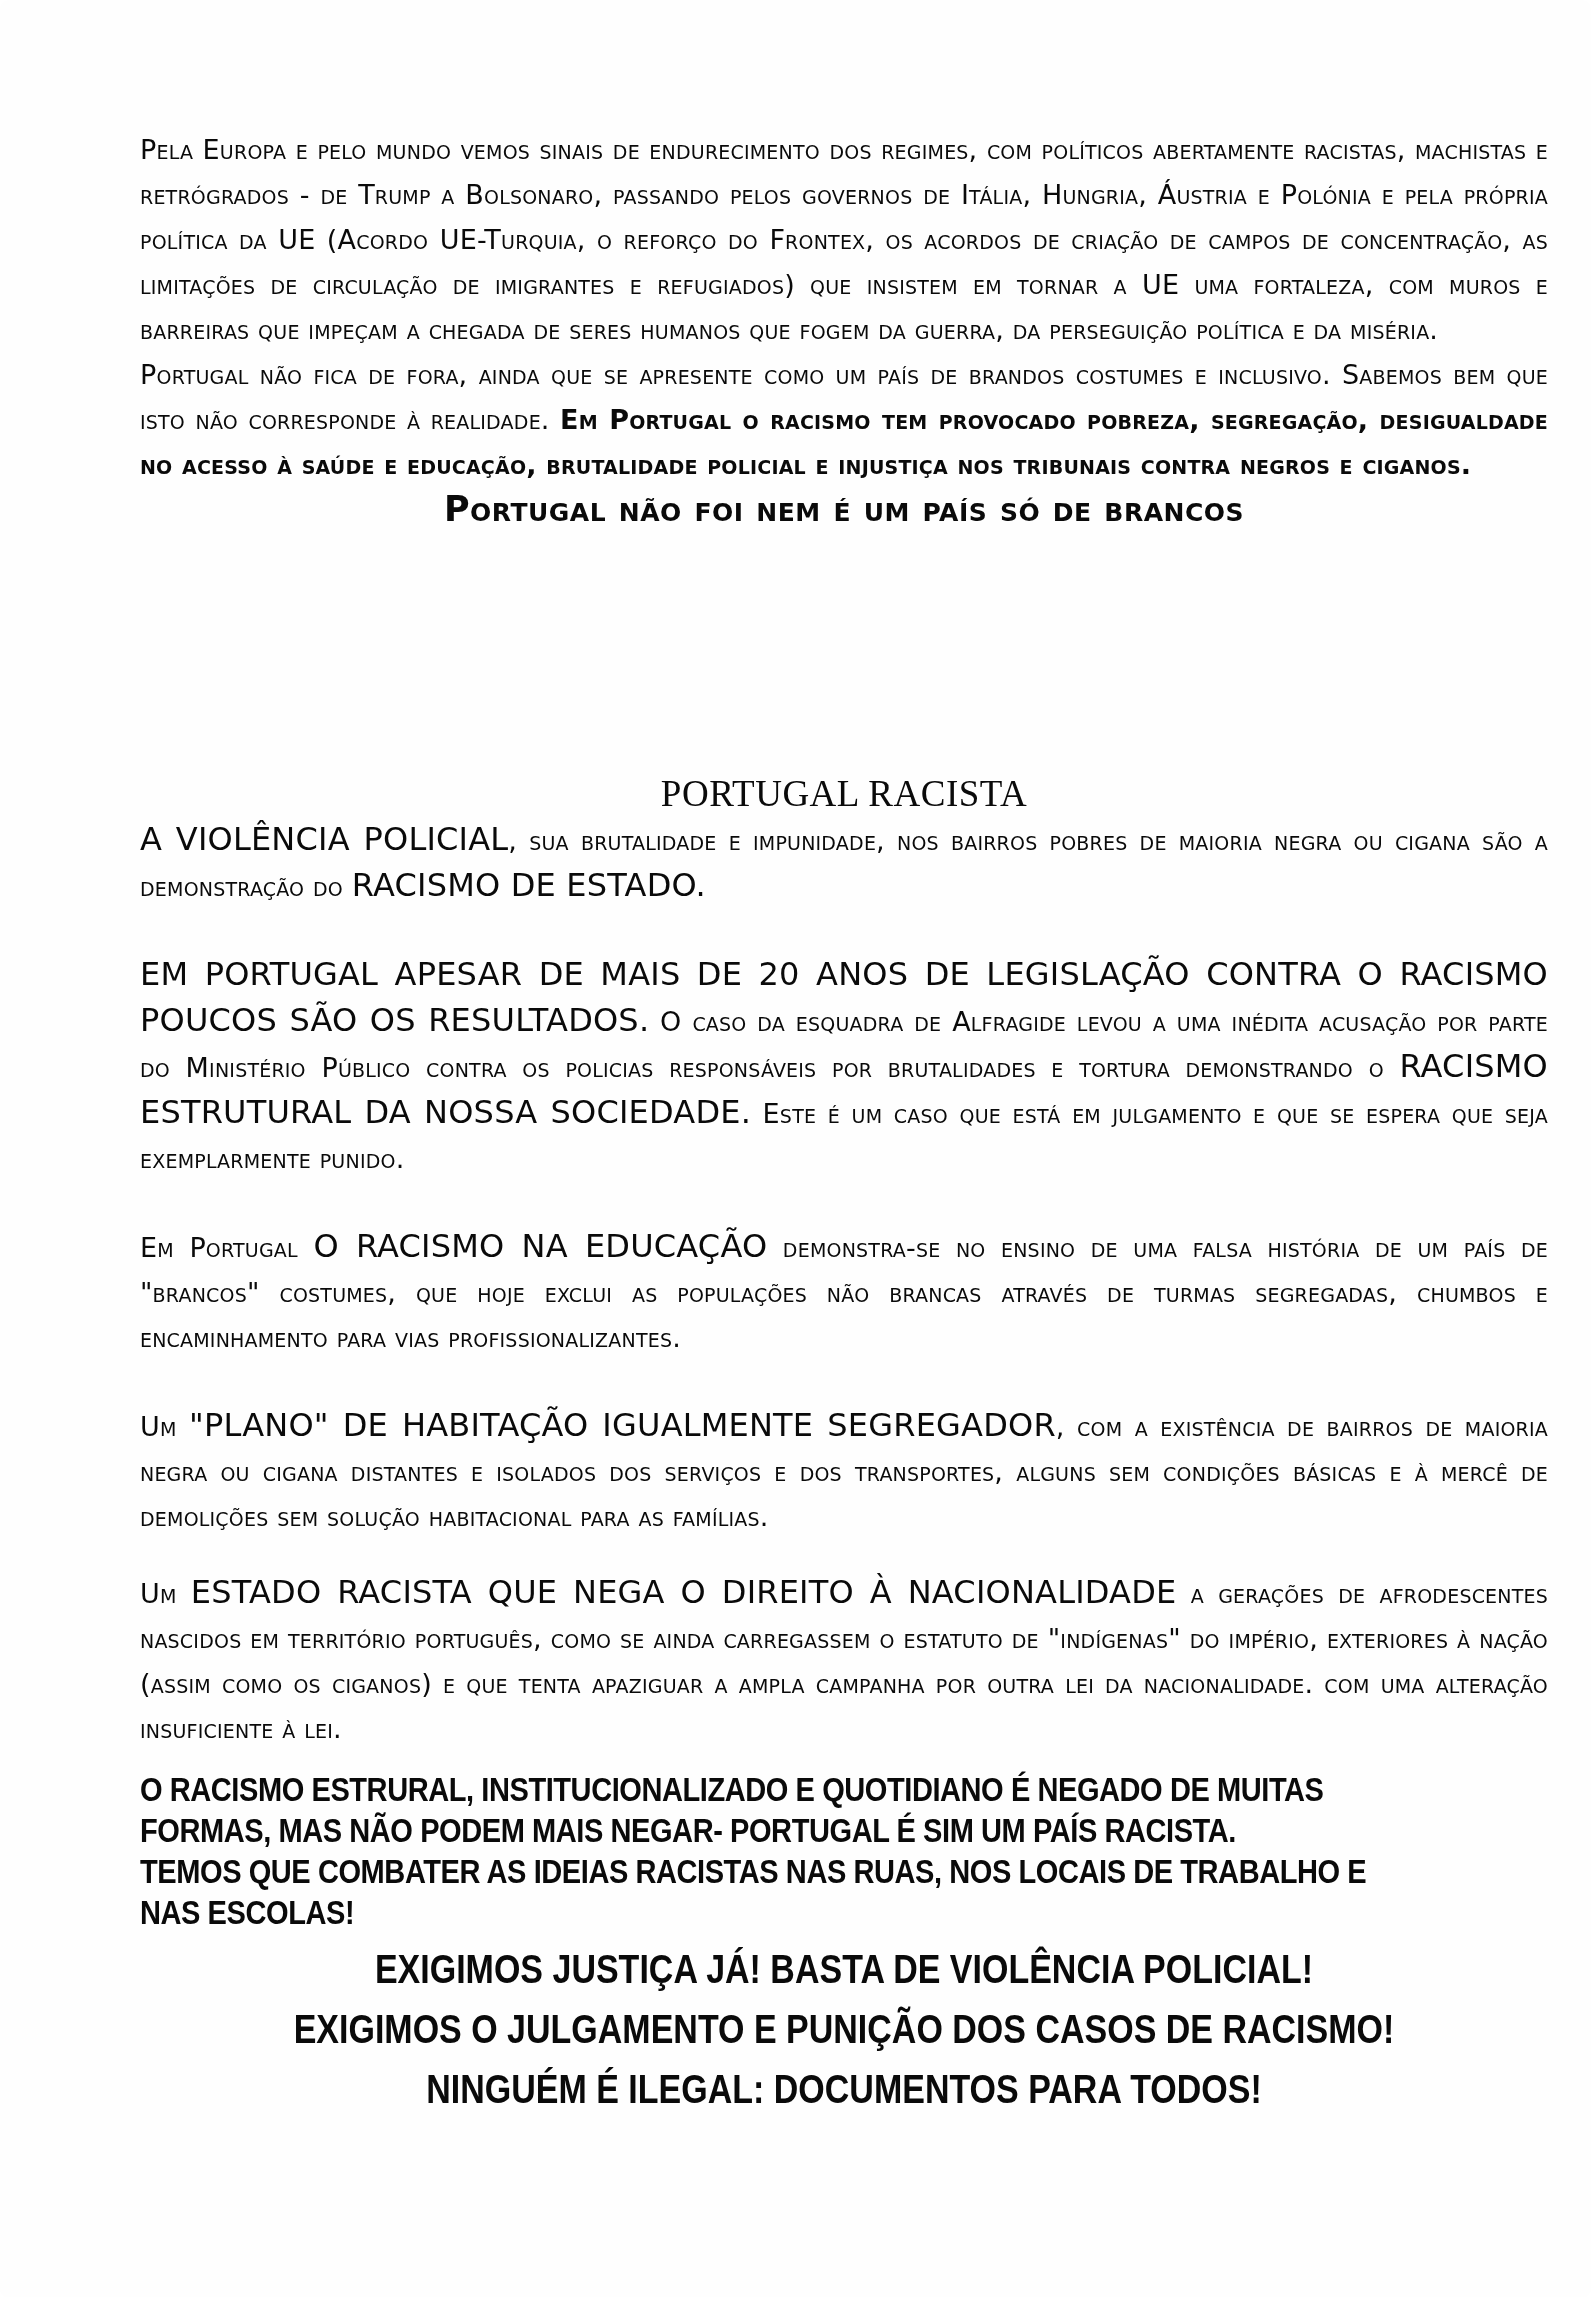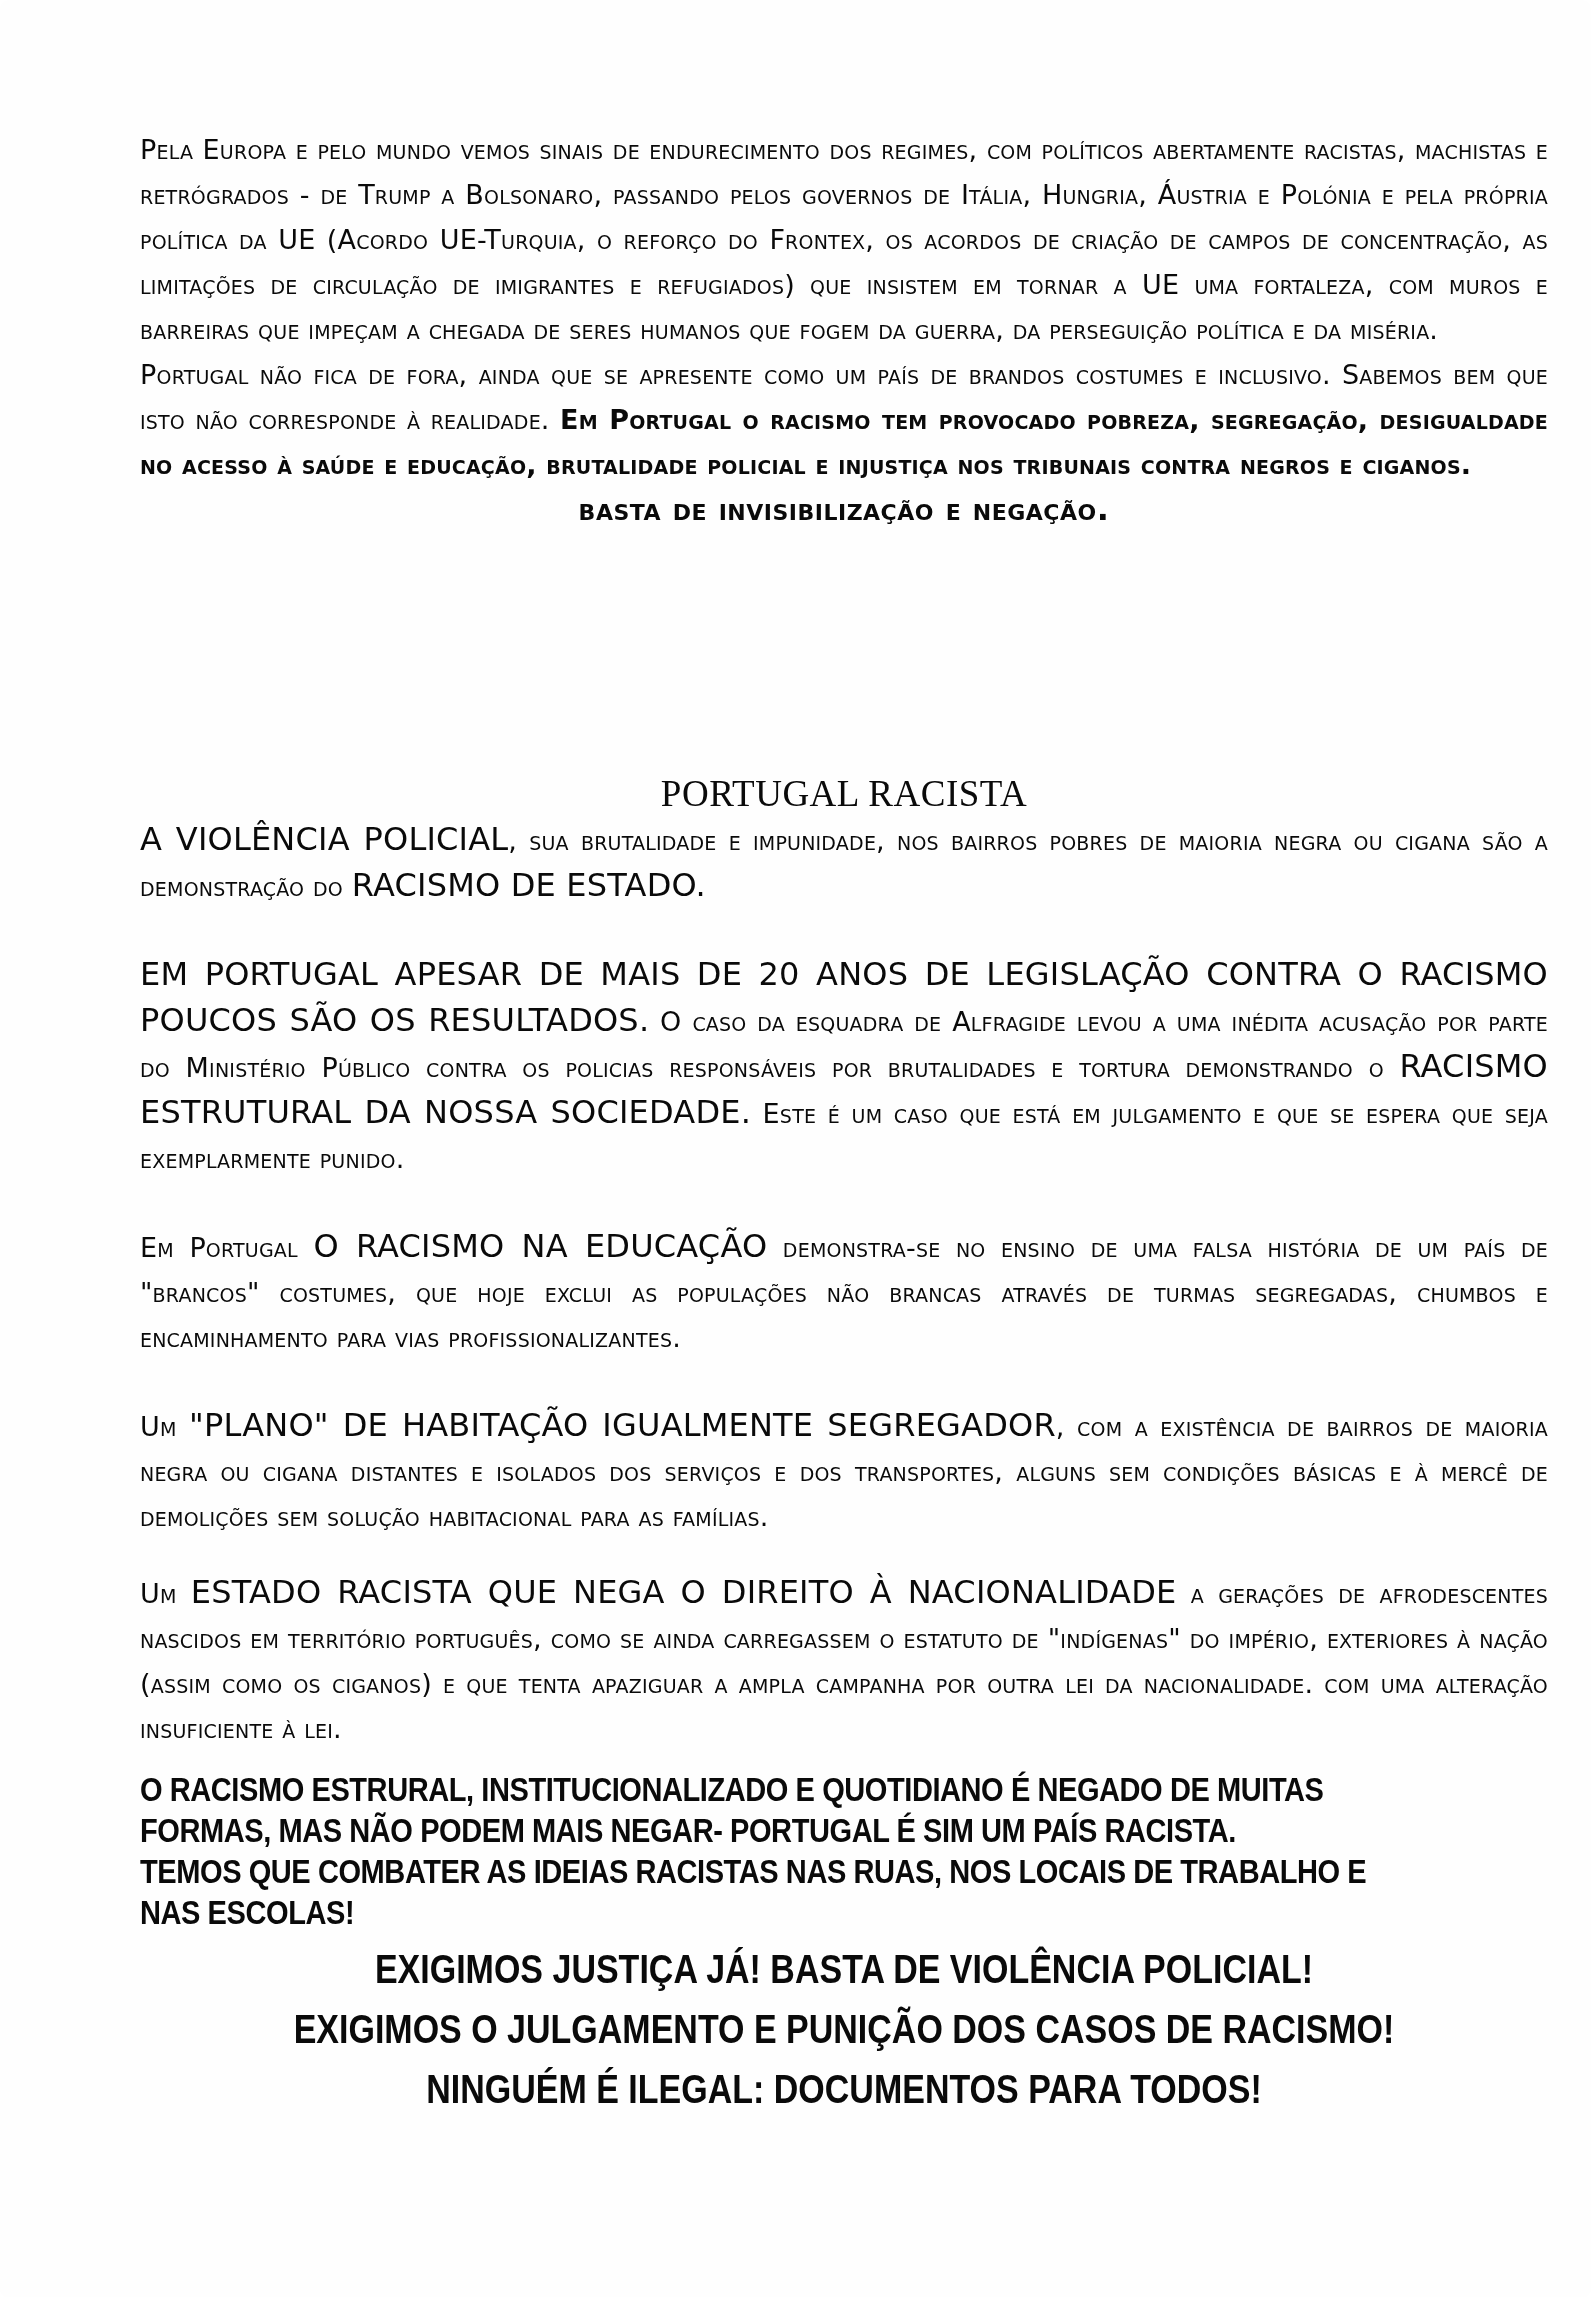--- a/index.html
+++ b/index.html
@@ -32,21 +32,21 @@
 </head>
 <body>
 
 <div class="page">
 
   <div class="col" style="top:127px;">
     <p class="p">Pela Europa e pelo mundo vemos sinais de endurecimento dos regimes, com políticos abertamente racistas, machistas e retrógrados - de Trump a Bolsonaro, passando pelos governos de Itália, Hungria, Áustria e Polónia e pela própria política da UE (Acordo UE-Turquia, o reforço do Frontex, os acordos de criação de campos de concentração, as limitações de circulação de imigrantes e refugiados) que insistem em tornar a UE uma fortaleza, com muros e barreiras que impeçam a chegada de seres humanos que fogem da guerra, da perseguição política e da miséria.</p>
     <p class="p">
       <span>Portugal não fica de fora, ainda que se apresente como um país de brandos costumes e inclusivo. Sabemos bem que isto não corresponde à realidade. </span><span style="font-weight:bold;">Em Portugal o racismo tem provocado pobreza, segregação, desigualdade no acesso à saúde e educação, brutalidade policial e injustiça nos tribunais contra negros e ciganos.</span>
     </p>
-    <p class="center h1" style="font-size:32px;">basta de invisibilização e negação.</p>
+    <p class="center h1">Portugal não foi nem é um país só de brancos</p>
   </div>
 
   <div class="col" style="top:770px;">
     <p class="center h2">PORTUGAL RACISTA</p>
 
     <p class="p">
       <span class="bigb" style="font-weight:normal;">A VIOLÊNCIA POLICIAL</span><span>, sua brutalidade e impunidade, nos bairros pobres de maioria negra ou cigana são a demonstração do </span><span class="big">RACISMO DE ESTADO.</span>
     </p>
 
     <p class="p" style="margin-top:43px;">

